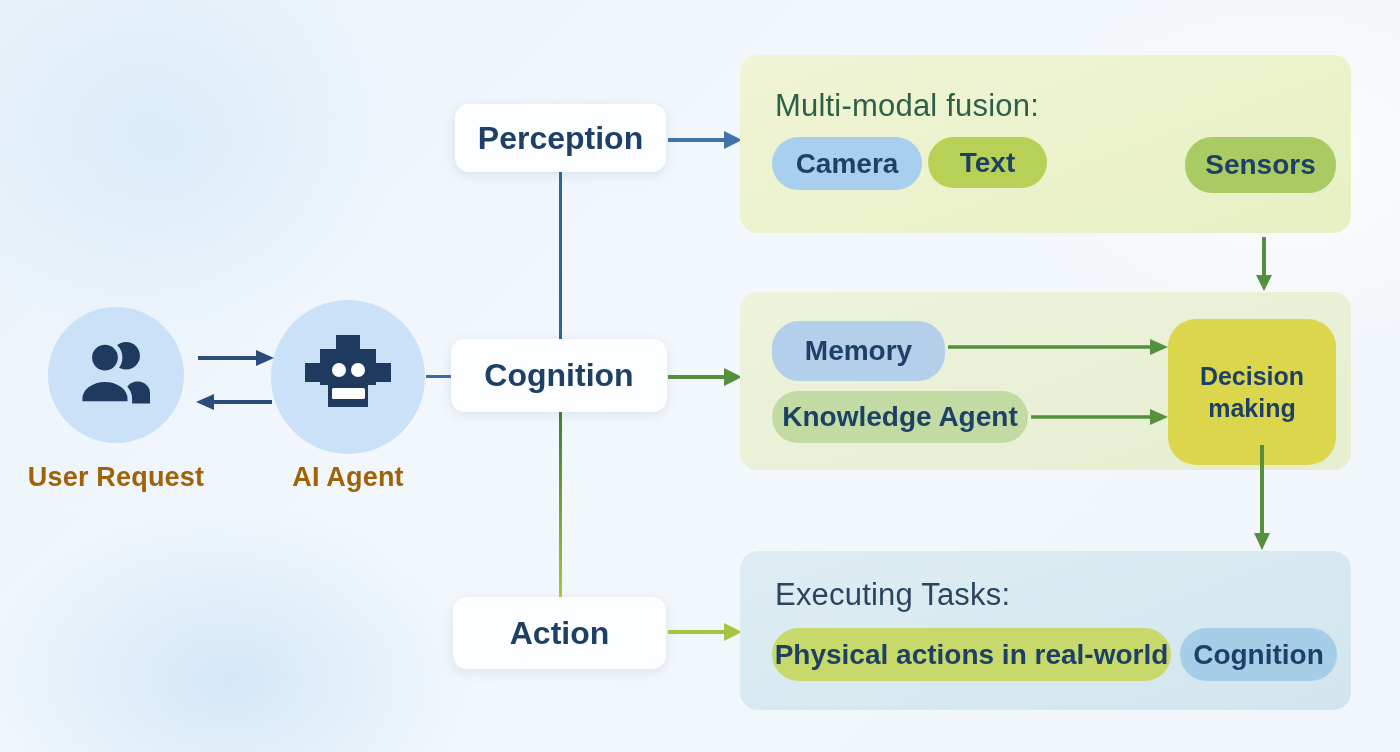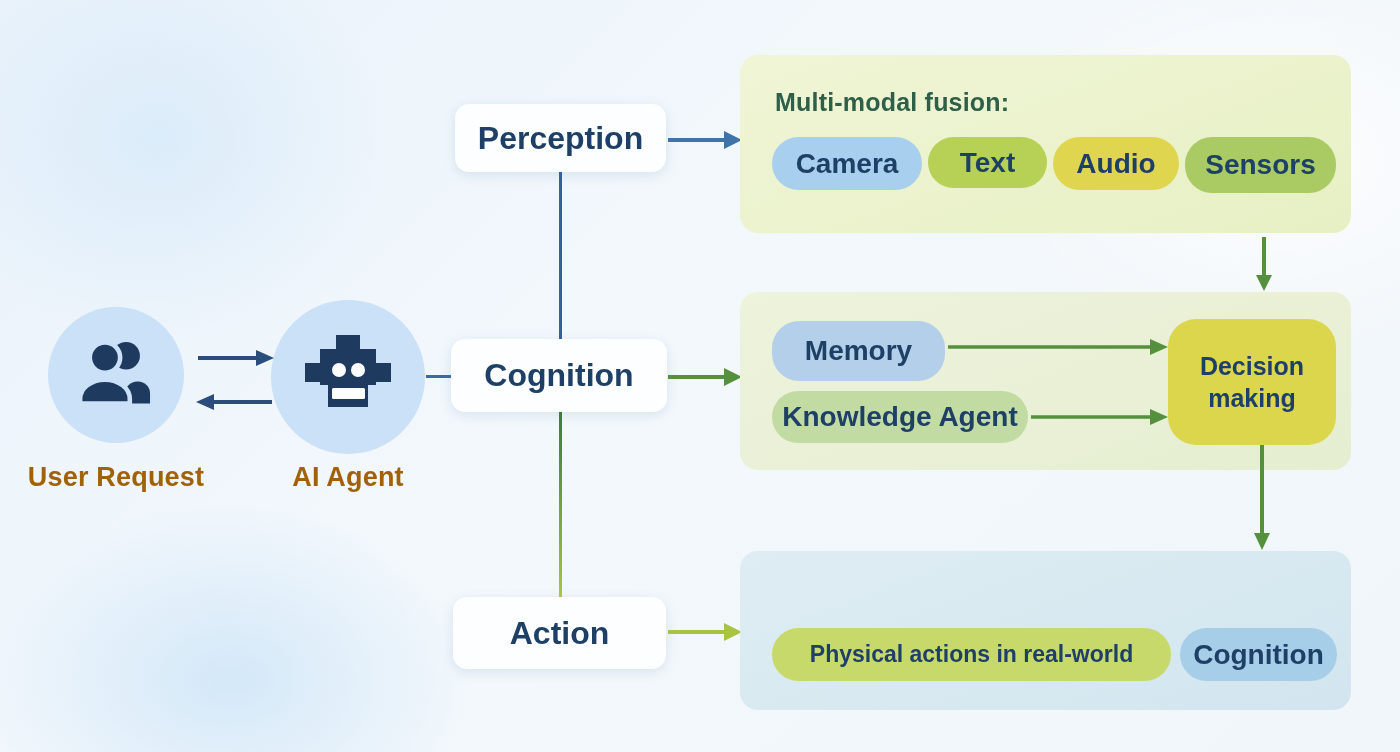--- a/index.html
+++ b/index.html
@@ -29,21 +29,21 @@
   .vline{width:3px;}
   #vline-perception-cognition{background:#2f639e;}
   #vline-cognition-action{background:linear-gradient(180deg,#3e7b35,#a9c63e);}
   #hline-agent-cognition{height:3px;background:#3a6ba3;}
 
   .panel{border-radius:18px;}
   #panel-fusion{background:linear-gradient(160deg,#f0f5d6,#e7f0c4);}
   #panel-cognition{background:linear-gradient(160deg,#eef3dc,#e5eed1);}
   #panel-action{background:linear-gradient(160deg,#deedf3,#d2e5ee);}
 
-  .panel-title{font-weight:bold;font-size:25px;letter-spacing:.2px;}
+  .panel-title{font-weight:normal;font-size:31px;letter-spacing:.2px;}
   #fusion-title{color:#2d5f49;}
   #action-title{color:#2a455e;}
 
   .pill{
     border-radius:27px;display:flex;align-items:center;justify-content:center;
     color:#1e4066;font-weight:bold;font-size:28px;white-space:nowrap;
   }
   .decision-box{
     background:#dcd64d;border-radius:28px;display:flex;align-items:center;justify-content:center;
     color:#1e4066;font-weight:bold;font-size:25px;text-align:center;line-height:1.3;
@@ -115,44 +115,44 @@
 </svg>
 <svg class="abs" style="left:668px;top:621px;" width="76" height="22">
   <line x1="0" y1="11" x2="58" y2="11" stroke="#a9c441" stroke-width="4"></line>
   <polygon points="56,2 74,11 56,20" fill="#a9c441"></polygon>
 </svg>
 
 <div class="abs panel" id="panel-fusion" style="left:740px;top:55px;width:611px;height:178px;">
   <div class="abs panel-title" id="fusion-title" style="left:35px;top:33px;">Multi-modal fusion:</div>
   <div class="abs pill" style="left:32px;top:82px;width:150px;height:53px;background:#a9cfee;">Camera</div>
   <div class="abs pill" style="left:188px;top:82px;width:119px;height:51px;background:#b7d157;">Text</div>
-  <div class="abs pill" style="left:313px;top:82px;width:126px;height:53px;background:#e0d54f;">Audio</div>
   <div class="abs pill" style="left:445px;top:82px;width:151px;height:56px;background:#aacb63;">Sensors</div>
 </div>
 
 <svg class="abs" style="left:1254px;top:237px;" width="20" height="55">
   <line x1="10" y1="0" x2="10" y2="40" stroke="#55913c" stroke-width="4"></line>
   <polygon points="2,38 18,38 10,54" fill="#55913c"></polygon>
 </svg>
 
 <div class="abs panel" id="panel-cognition" style="left:740px;top:292px;width:611px;height:178px;">
   <div class="abs pill" style="left:32px;top:29px;width:173px;height:60px;background:#b3cfe9;">Memory</div>
   <div class="abs pill" style="left:32px;top:99px;width:256px;height:52px;background:#c1dba3;">Knowledge Agent</div>
-  <div class="abs decision-box" style="left:428px;top:27px;width:168px;height:126px;padding:0 18px;box-sizing:border-box;">Decision making</div>
+  <div class="abs decision-box" style="left:428px;top:27px;width:168px;height:146px;padding:0 18px;box-sizing:border-box;">Decision making</div>
   <svg class="abs" style="left:208px;top:44px;" width="222" height="22">
     <line x1="0" y1="11" x2="204" y2="11" stroke="#55913c" stroke-width="3.5"></line>
     <polygon points="202,3 220,11 202,19" fill="#55913c"></polygon>
   </svg>
   <svg class="abs" style="left:291px;top:114px;" width="139" height="22">
     <line x1="0" y1="11" x2="121" y2="11" stroke="#55913c" stroke-width="3.5"></line>
     <polygon points="119,3 137,11 119,19" fill="#55913c"></polygon>
   </svg>
 </div>
 
 <svg class="abs" style="left:1252px;top:445px;" width="20" height="106">
   <line x1="10" y1="0" x2="10" y2="90" stroke="#55913c" stroke-width="4"></line>
   <polygon points="2,88 18,88 10,105" fill="#55913c"></polygon>
 </svg>
 
 <div class="abs panel" id="panel-action" style="left:740px;top:551px;width:611px;height:159px;">
-  <div class="abs pill" style="left:32px;top:77px;width:399px;height:53px;background:#c7d96b;font-size:23px;">Physical actions in real-world</div>
+  <div class="abs panel-title" id="action-title" style="left:35px;top:26px;">Executing Tasks:</div>
+  <div class="abs pill" style="left:32px;top:77px;width:399px;height:53px;background:#c7d96b;font-size:28px;">Physical actions in real-world</div>
   <div class="abs pill" style="left:440px;top:77px;width:157px;height:53px;background:#a7cee9;">Cognition</div>
 </div>
 
 </body></html>

